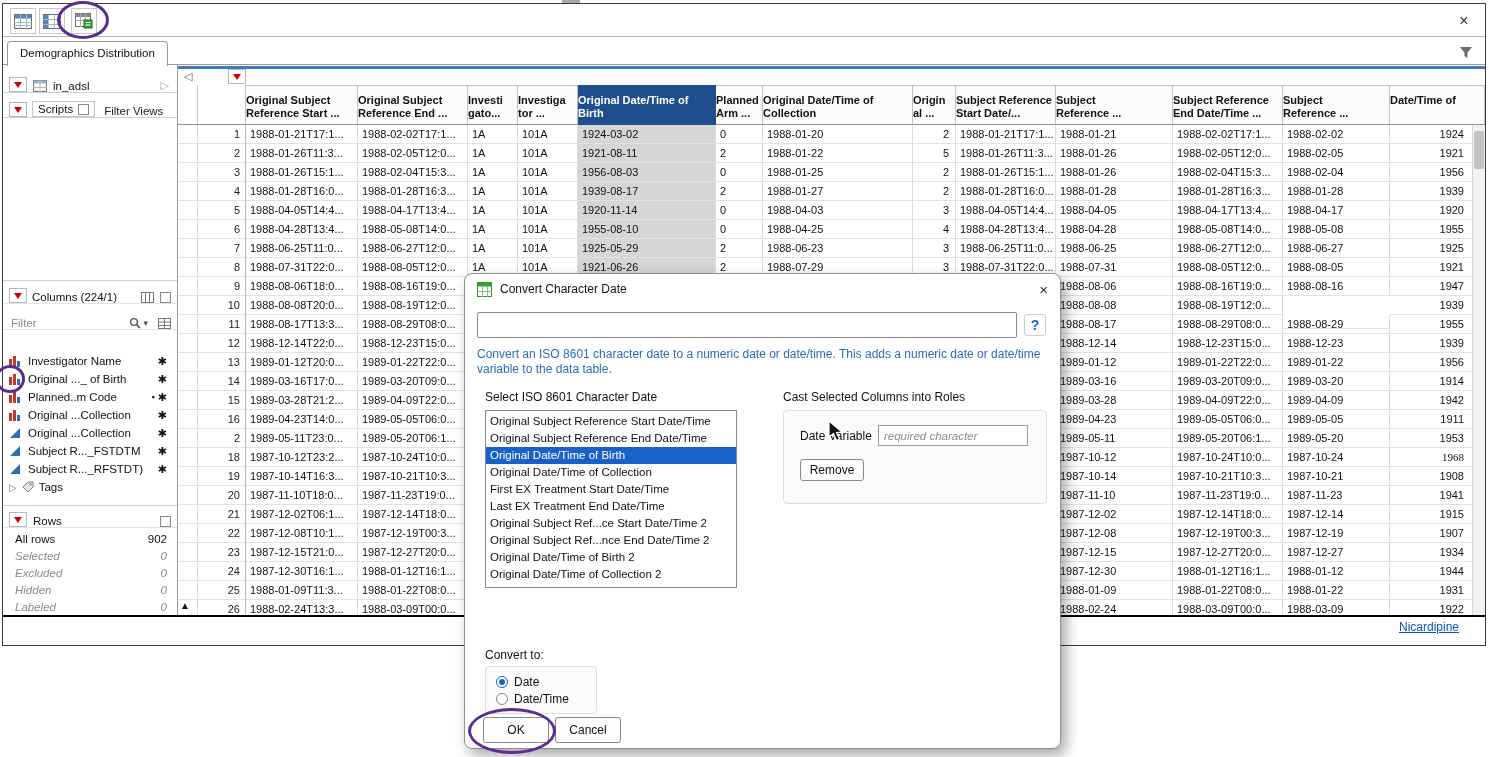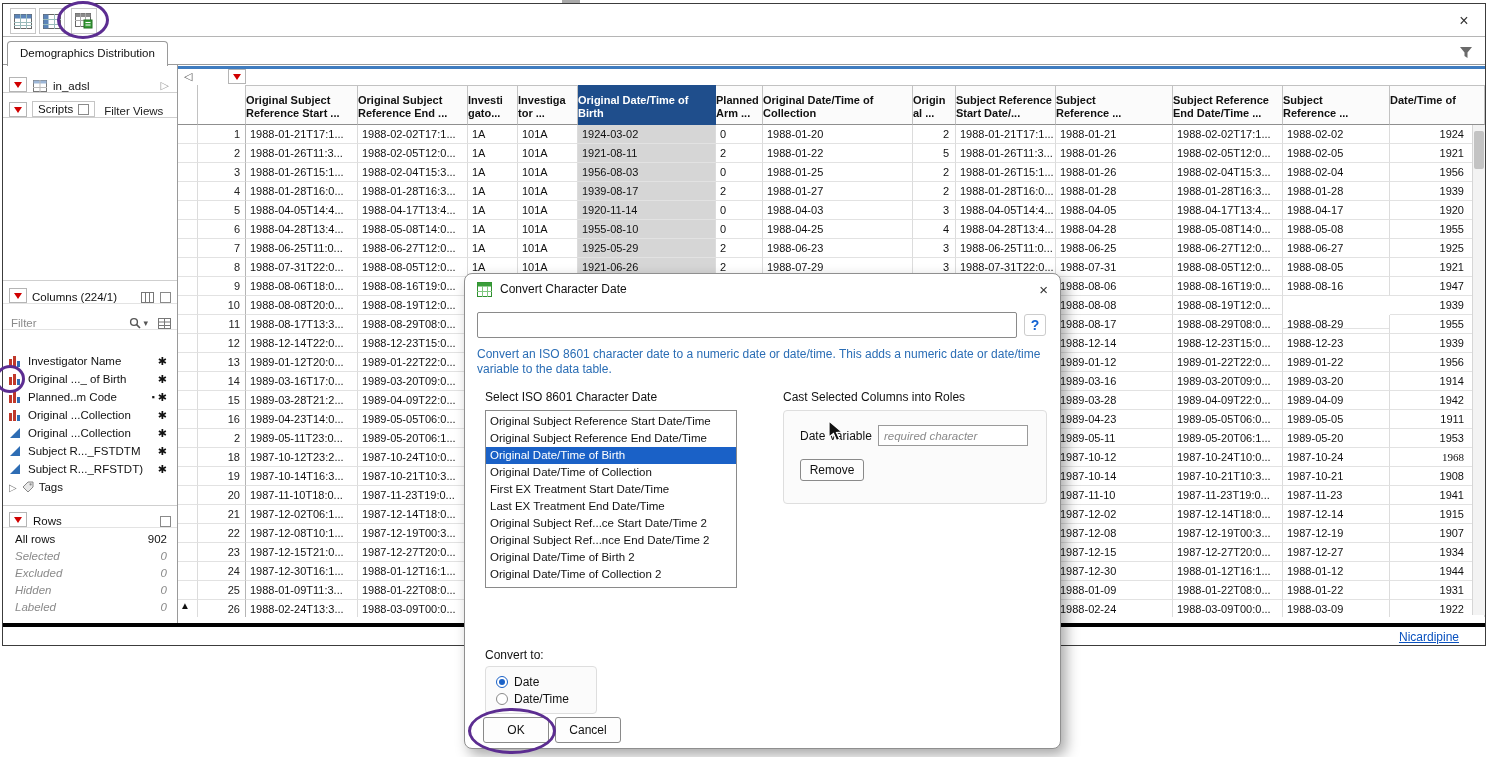--- a/index.html
+++ b/index.html
@@ -79,21 +79,21 @@
          font-size:11px;line-height:18px;text-align:right;padding-right:5px;color:#222;}
   .tcell{flex:none;border-right:1px solid #dcdcdc;border-bottom:1px solid #e2e2e2;font-size:11px;line-height:18px;
          padding:0 4px;white-space:nowrap;overflow:hidden;}
   .tcell.csel{background:#d6d6d6;}
   .tcell.tright{text-align:right;padding-right:6px;}
   .tcell.yearpad{padding-right:20px;}
   .vscroll{position:absolute;right:0;top:60px;bottom:8px;width:13px;background:#f3f3f3;border-left:1px solid #d6d6d6;}
   .vthumb{position:absolute;left:1px;right:1px;top:6px;height:38px;background:#c3c3c3;border-radius:2px;}
   .scrollup{position:absolute;left:2px;bottom:12px;font-size:10px;color:#111;}
 
-  .statusbar{position:absolute;left:0;bottom:0;right:0;height:22px;border-top:4px solid #000000;background:#fff;}
+  .statusbar{position:absolute;left:0;bottom:8px;right:0;height:22px;border-top:2px solid #000000;background:#fff;}
   .statuslink{position:absolute;right:26px;top:3px;font-size:12px;color:var(--c-link,#0a52bf);text-decoration:underline;}
 
   
   .dialog{position:absolute;left:464px;top:273px;width:597px;height:476px;background:#fff;border:1px solid #8f8f8f;
           border-radius:8px;box-shadow:5px 6px 14px rgba(0,0,0,.35);z-index:50;font-size:12px;}
   .dtitle{position:absolute;left:0;top:0;right:0;height:30px;display:flex;align-items:center;padding:0 12px;gap:8px;}
   .dtext{font-size:12px;color:#111;}
   .dclose{margin-left:auto;font-size:15px;color:#333;}
   .dsearch{position:absolute;left:12px;top:38px;width:540px;height:26px;border:1px solid #8a8a8a;border-radius:2px;
            font:12px "Liberation Sans",sans-serif;padding:0 6px;outline:none;}

